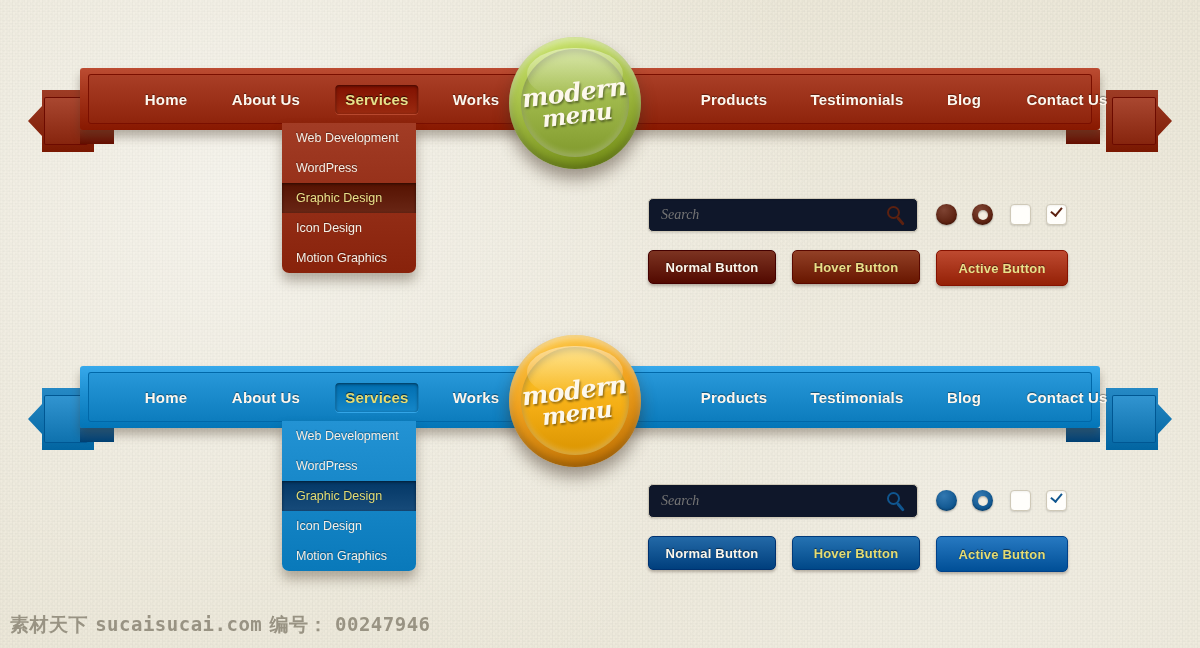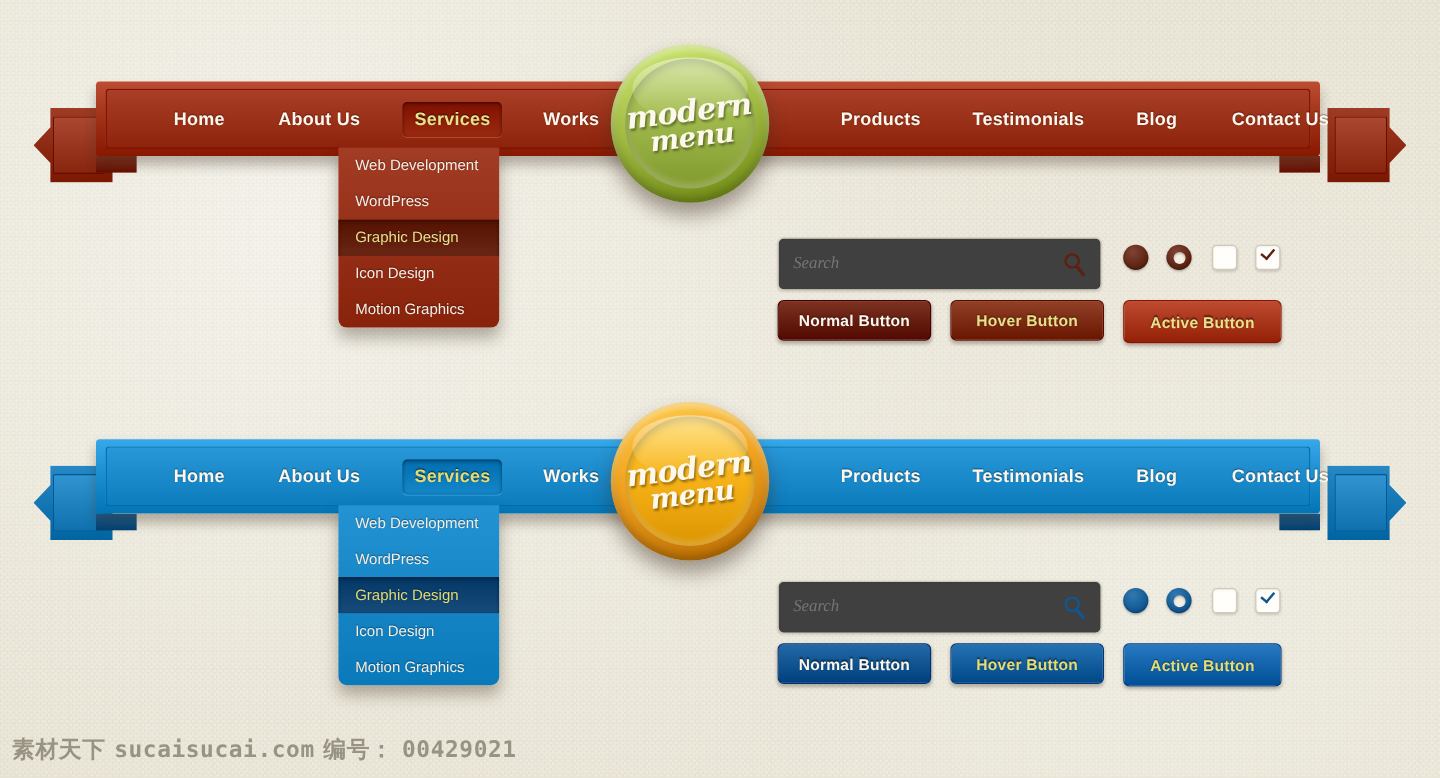--- a/index.html
+++ b/index.html
@@ -182,22 +182,22 @@
     letter-spacing: -0.5px;
   }
   .badge .badge-text .l2 { display: block; font-size: 23px; }
 
   
   .widgets { position: absolute; }
 
   .searchbox {
     position: absolute;
     width: 270px;
-    height: 44px;
-    background: #404040;
+    height: 34px;
+    background: #0f172a;
     border: 1px solid #cfc9b8;
     border-radius: 5px;
     box-shadow: 0 1px 2px rgba(0,0,0,0.12), inset 0 1px 2px rgba(0,0,0,0.05);
     display: flex;
     align-items: center;
   }
   .searchbox input {
     flex: 1;
     border: 0;
     outline: 0;
@@ -432,16 +432,16 @@
       <div class="btn" style="left: 28px; top: 52px; width: 128px; background: linear-gradient(rgb(35, 105, 167), rgb(0, 63, 125)); border: 1px solid rgb(0, 49, 111); color: rgb(251, 246, 236);">Normal Button</div>
       <div class="btn" style="left: 172px; top: 52px; width: 128px; background: linear-gradient(rgb(37, 114, 178), rgb(0, 72, 136)); border: 1px solid rgb(0, 58, 122); color: rgb(228, 220, 116);">Hover Button</div>
       <div class="btn" style="left: 316px; top: 52px; width: 132px; height: 36px; background: linear-gradient(rgb(39, 121, 193), rgb(0, 79, 151)); border: 1px solid rgb(0, 65, 137); color: rgb(228, 220, 116);">Active Button</div>
     </div>
   </div>
 
   <div class="watermark">
     <span>素材天下</span>
     <span class="wm-site">sucaisucai.com</span>
     <span>编号：</span>
-    <span class="wm-site">00429021</span>
+    <span class="wm-site">00247946</span>
   </div>
 
 </div>
 
 </body></html>

